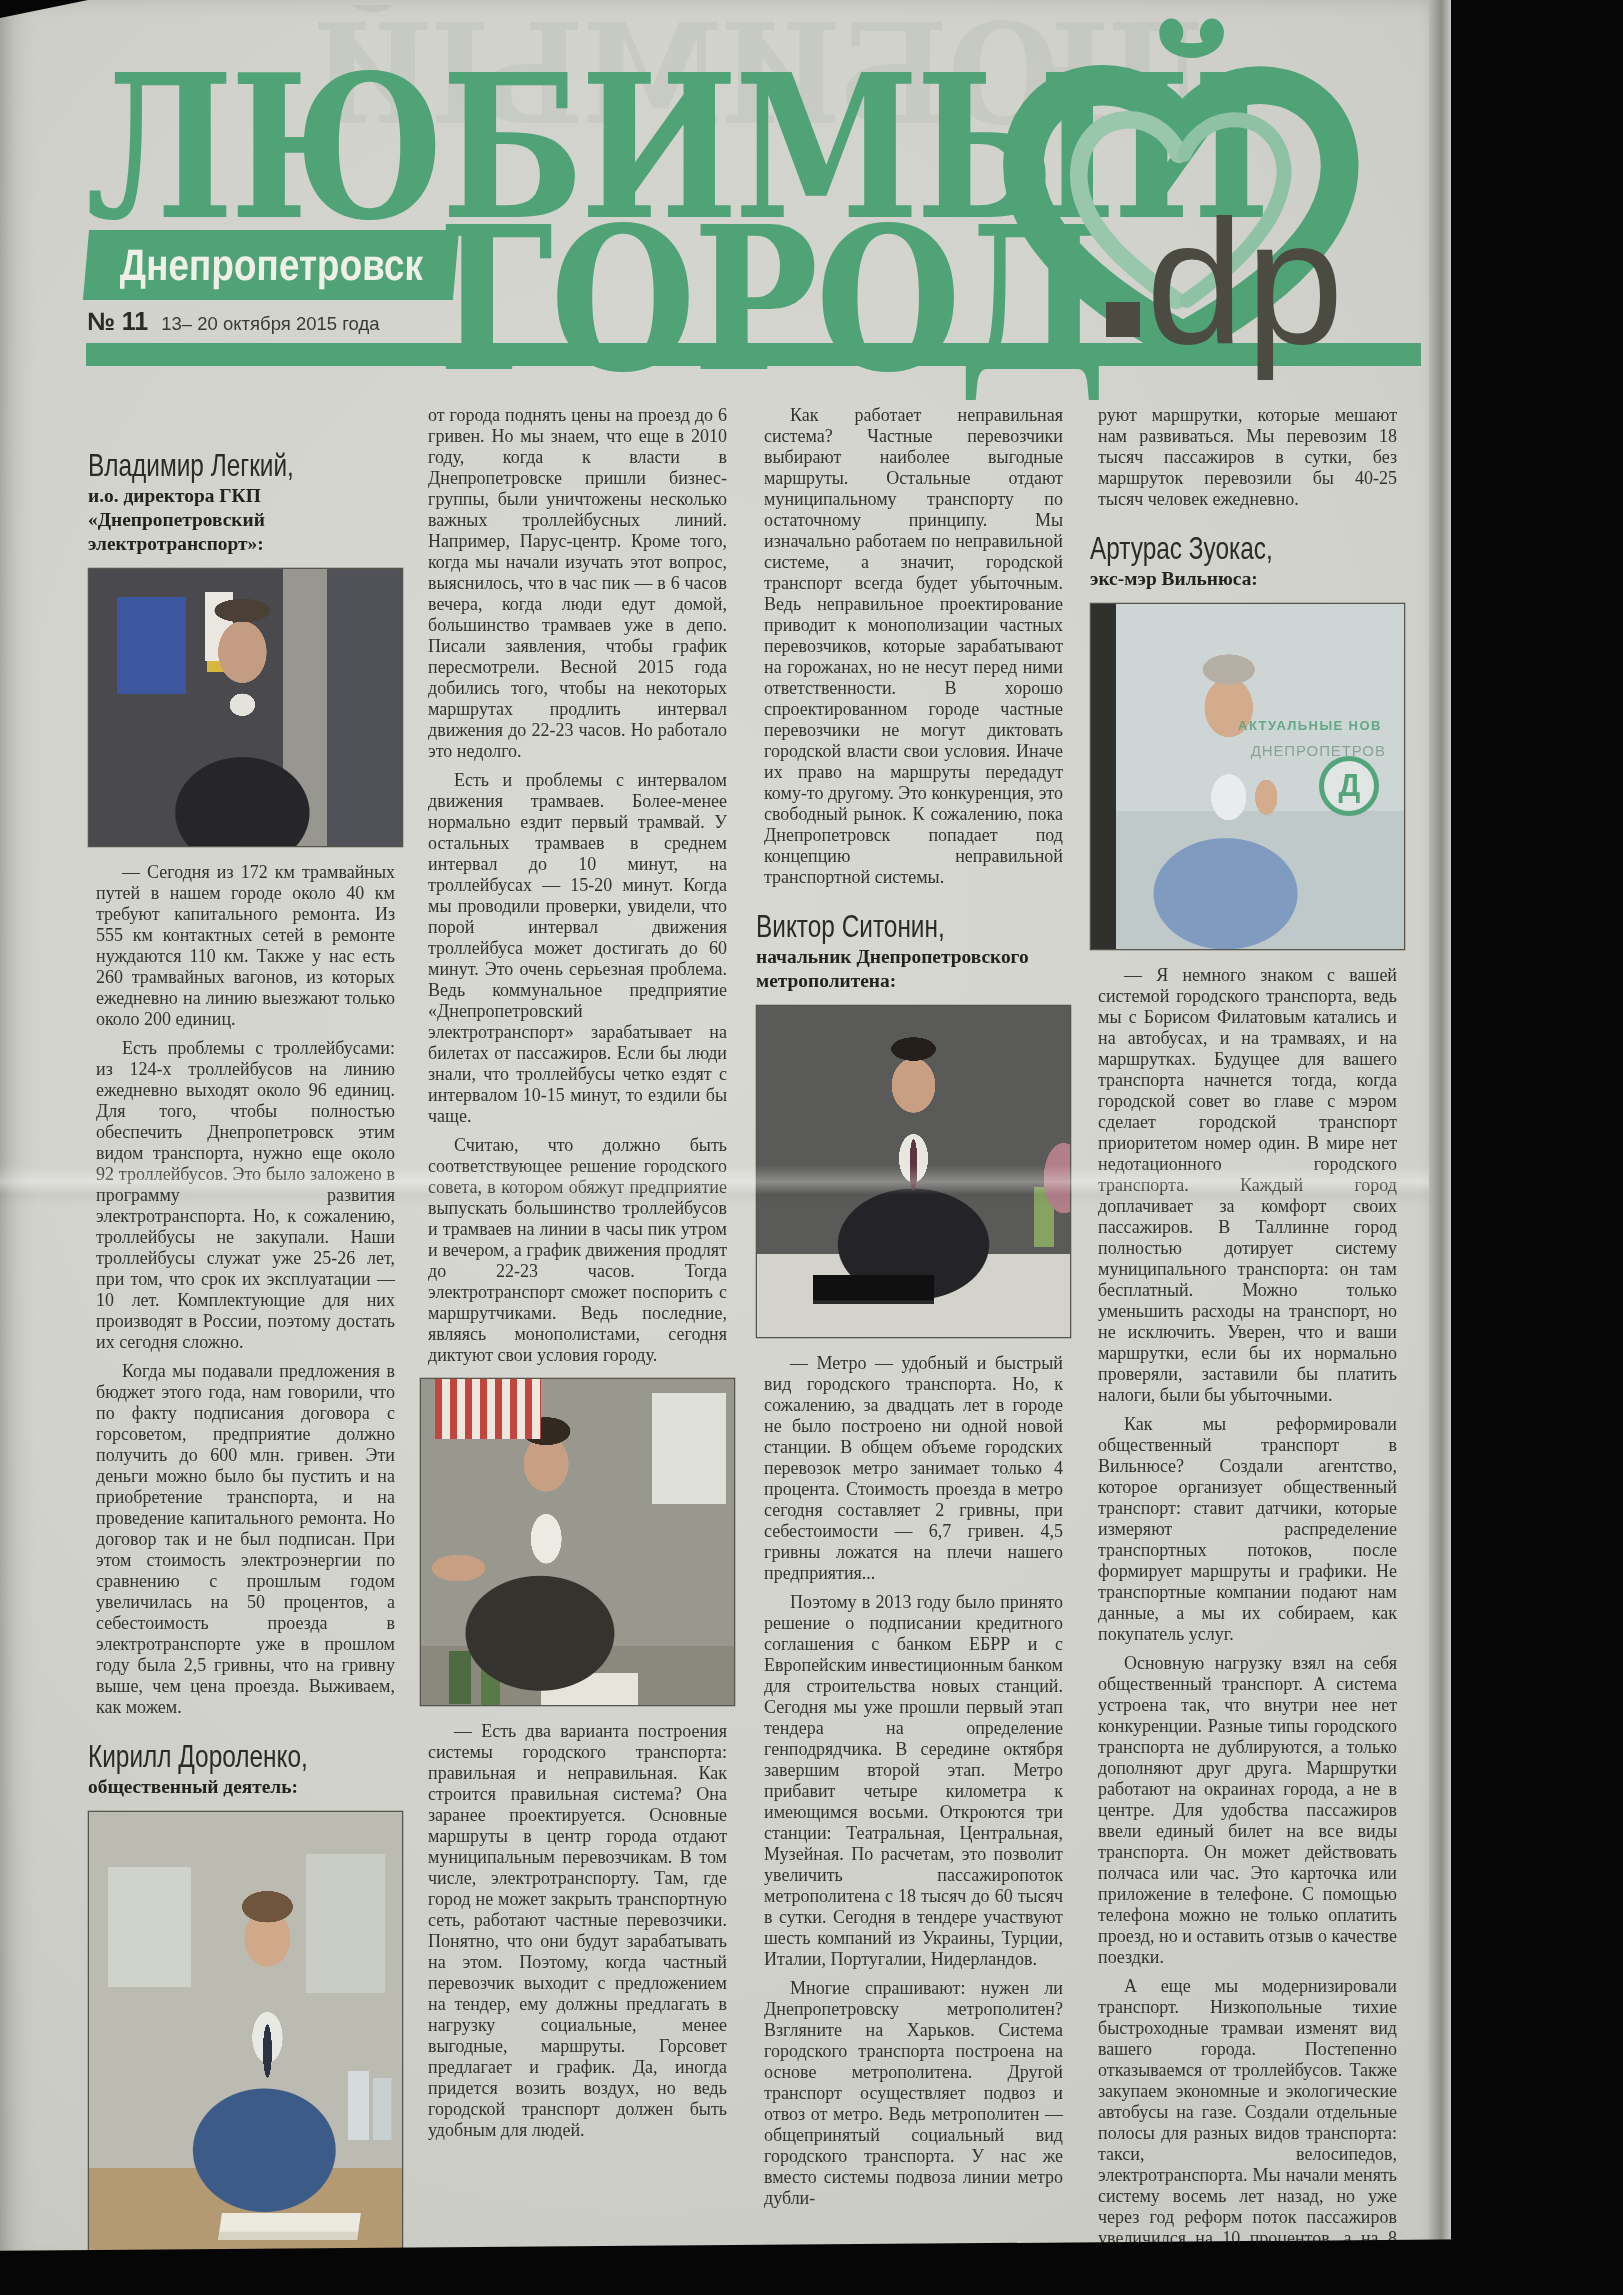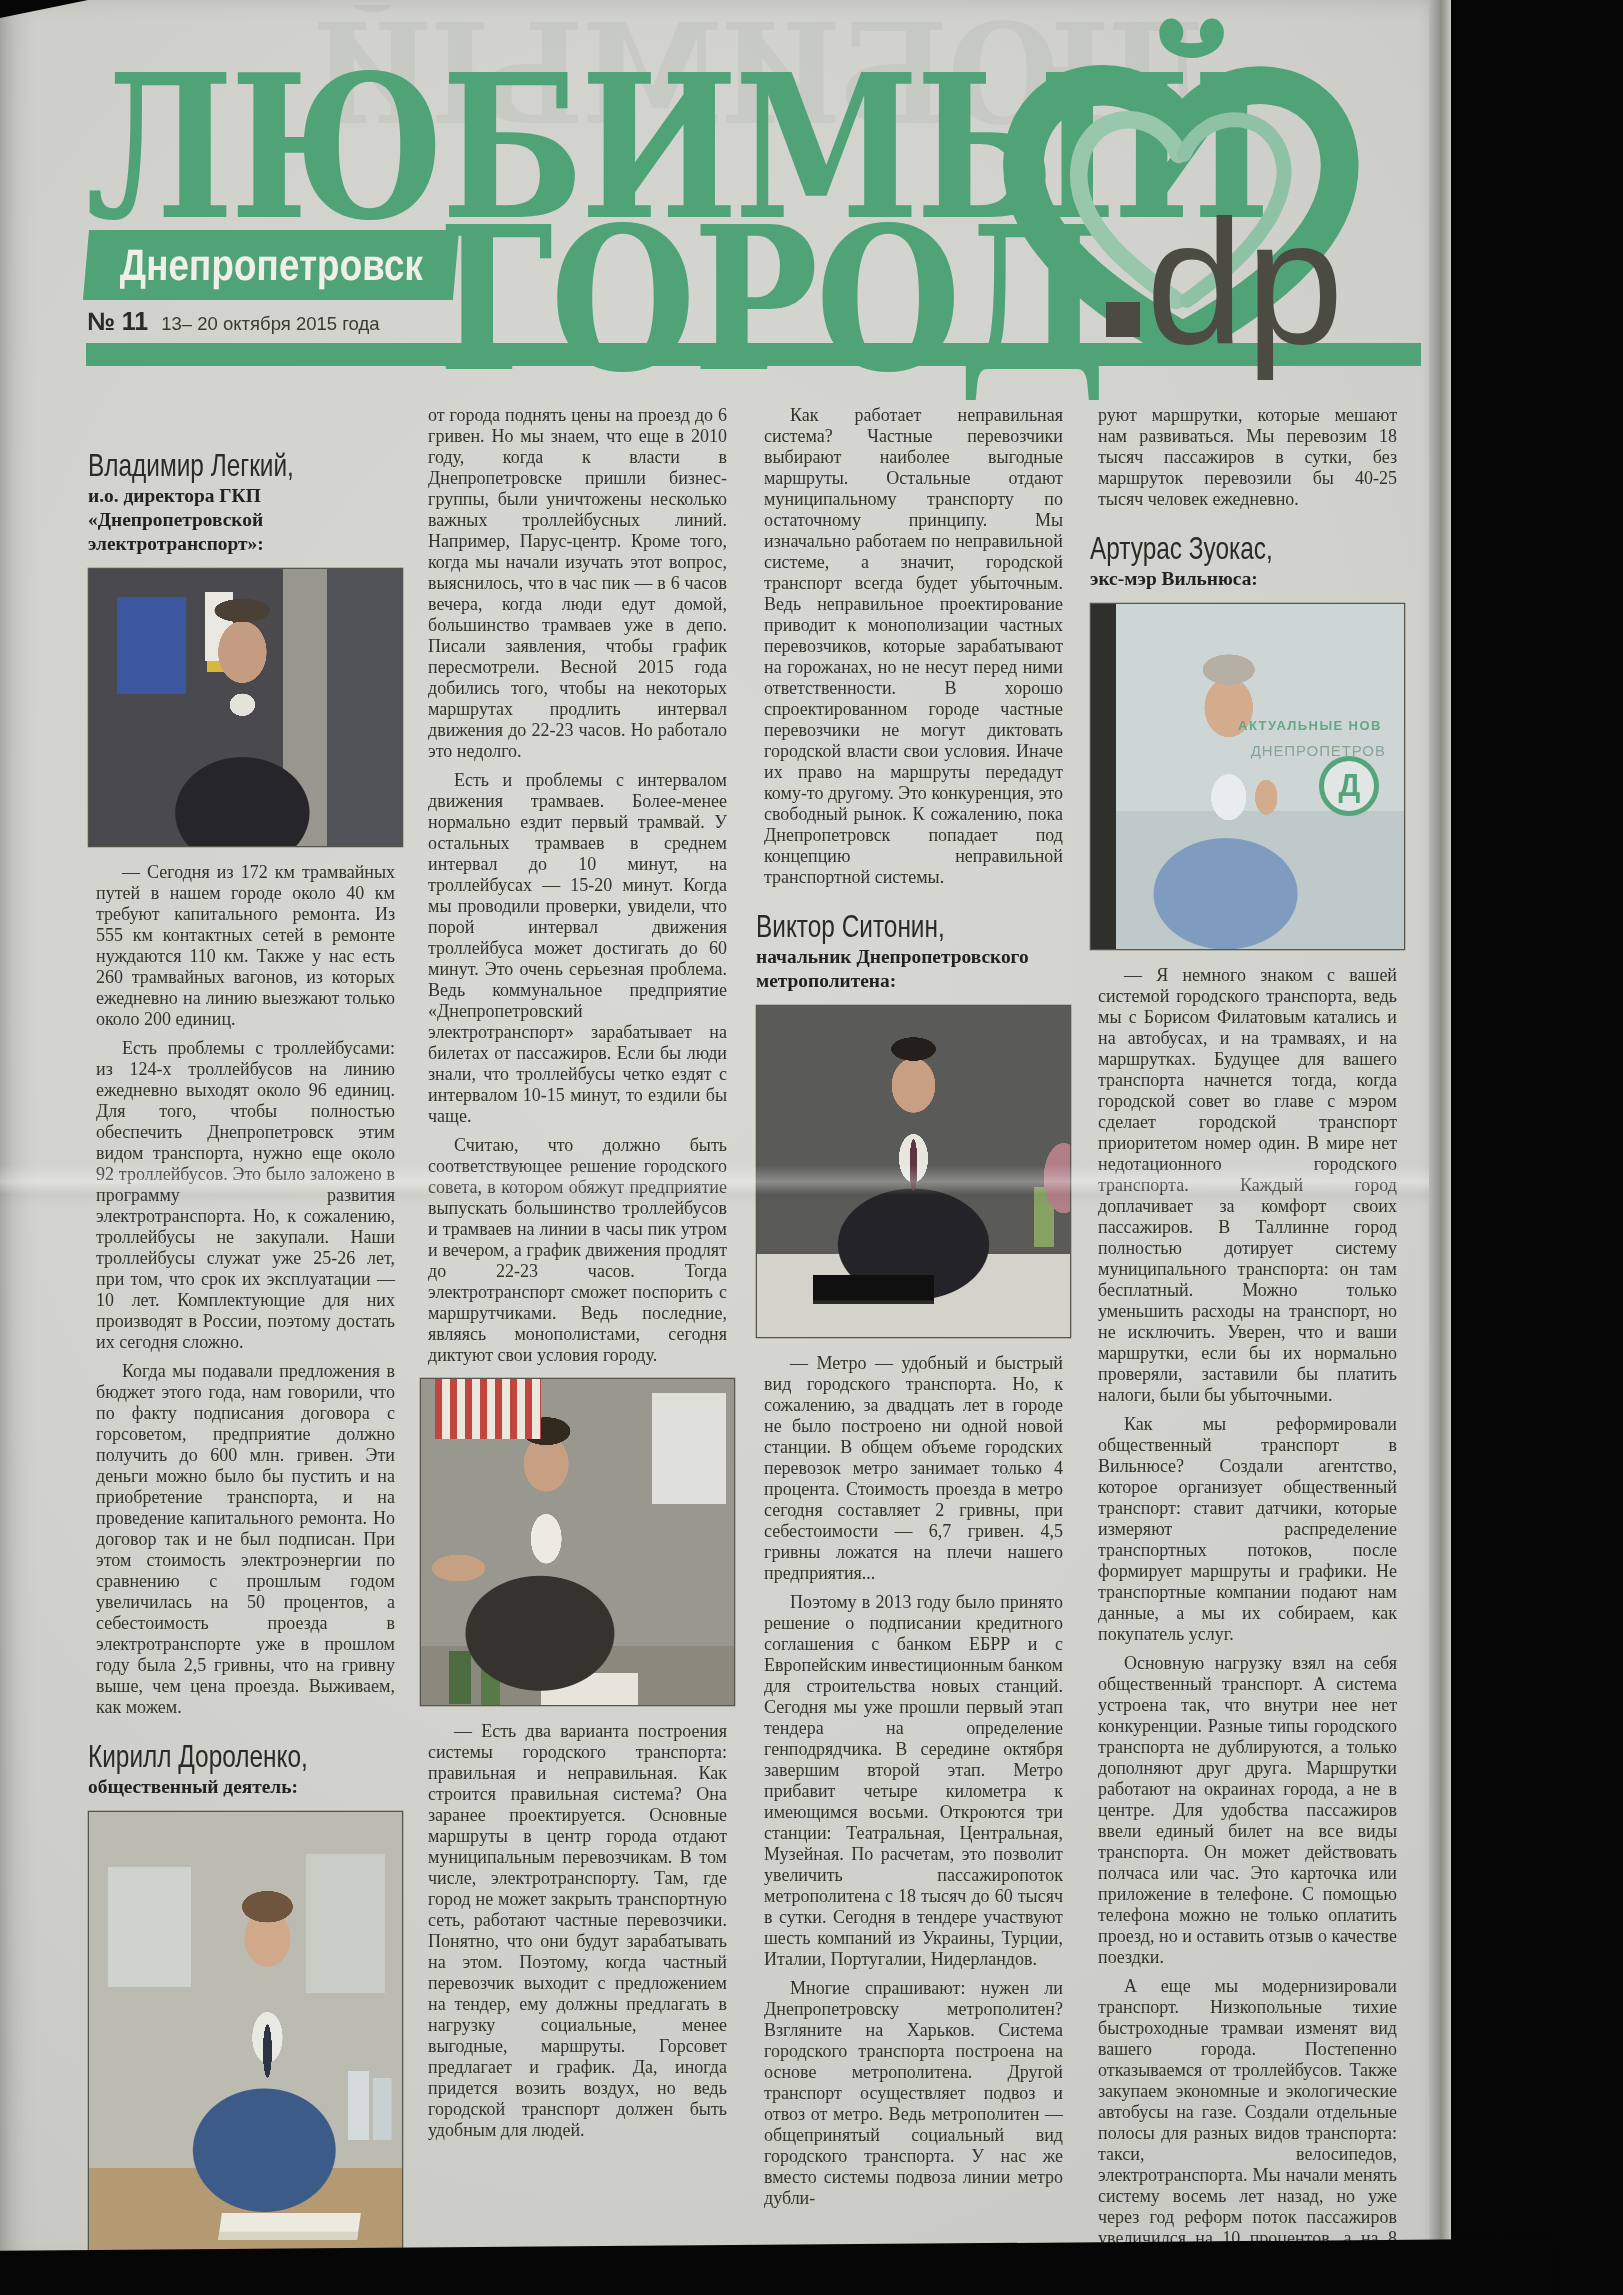--- a/index.html
+++ b/index.html
@@ -143,21 +143,21 @@
     <path d="M160 68 C185 16 274 20 277 90 C279 148 212 194 161 222" fill="none" stroke="#4fa377" stroke-width="28" stroke-linecap="round"></path>
     <path d="M158 84 C142 46 86 50 84 97 C82 138 128 172 156 192" fill="none" stroke="#98c7ac" stroke-width="13" stroke-linecap="round"></path>
     <path d="M162 84 C178 46 234 50 236 97 C234 138 192 172 164 192" fill="none" stroke="#8fc2a5" stroke-width="11" stroke-linecap="round"></path>
   </svg>
   <div class="dp-dot"></div>
   <div class="dp-text">dp</div>
 
   <div class="col col-1" data-col="0">
       <div class="byline">
         <div class="byline-name">Владимир Легкий,</div>
-        <div class="byline-role">и.о. директора ГКП «Днепропетровской электротранспорт»:</div>
+        <div class="byline-role">и.о. директора ГКП «Днепропетровский электротранспорт»:</div>
       </div>
       <div class="photo photo--legkiy"></div>
       <p class="para">— Сегодня из 172 км трамвайных путей в нашем городе около 40 км требуют капитального ремонта. Из 555 км контактных сетей в ремонте нуждаются 110 км. Также у нас есть 260 трамвайных вагонов, из которых ежедневно на линию выезжают только около 200 единиц.</p>
       <p class="para">Есть проблемы с троллейбусами: из 124-х троллейбусов на линию ежедневно выходят около 96 единиц. Для того, чтобы полностью обеспечить Днепропетровск этим видом транспорта, нужно еще около 92 троллейбусов. Это было заложено в программу развития электротранспорта. Но, к сожалению, троллейбусы не закупали. Наши троллейбусы служат уже 25-26 лет, при том, что срок их эксплуатации — 10 лет. Комплектующие для них производят в России, поэтому достать их сегодня сложно.</p>
       <p class="para">Когда мы подавали предложения в бюджет этого года, нам говорили, что по факту подписания договора с горсоветом, предприятие должно получить до 600 млн. гривен. Эти деньги можно было бы пустить и на приобретение транспорта, и на проведение капитального ремонта. Но договор так и не был подписан. При этом стоимость электроэнергии по сравнению с прошлым годом увеличилась на 50 процентов, а себестоимость проезда в электротранспорте уже в прошлом году была 2,5 гривны, что на гривну выше, чем цена проезда. Выживаем, как можем.</p>
       <div class="byline">
         <div class="byline-name">Кирилл Дороленко,</div>
         <div class="byline-role">общественный деятель:</div>
       </div>
       <div class="photo photo--dorolenko"></div>

